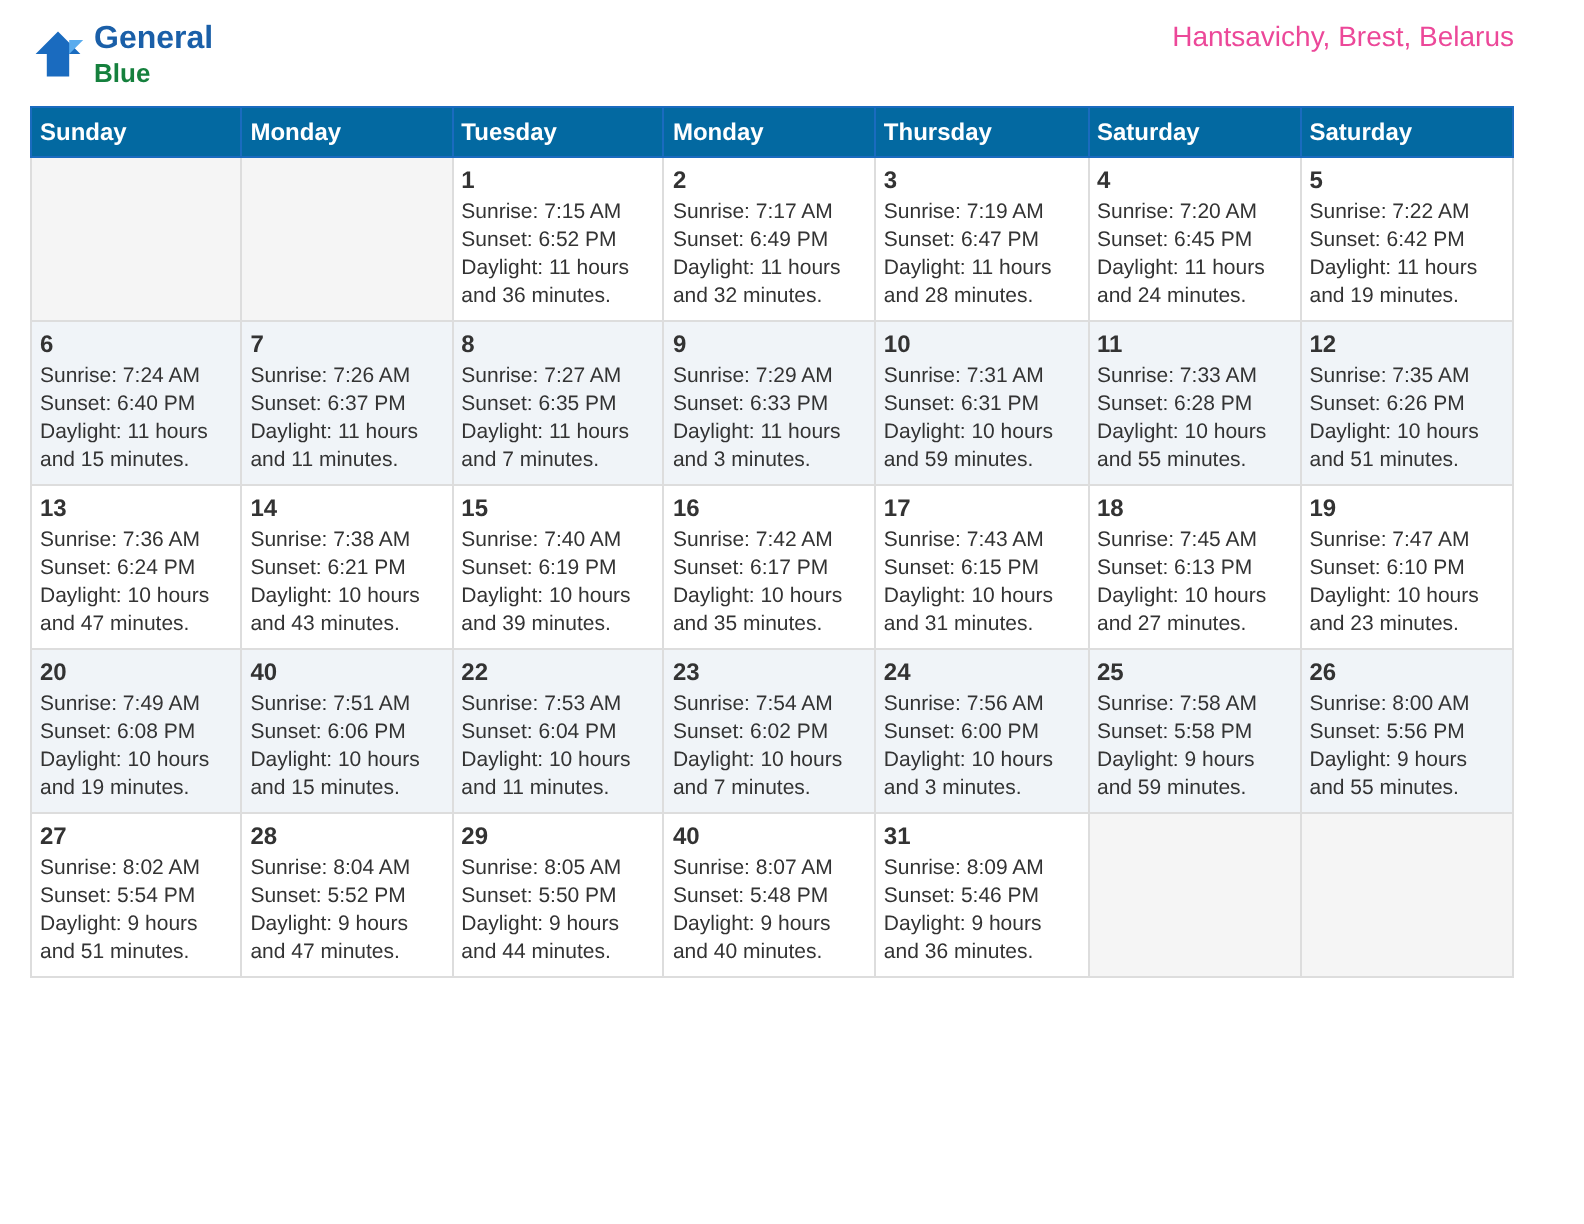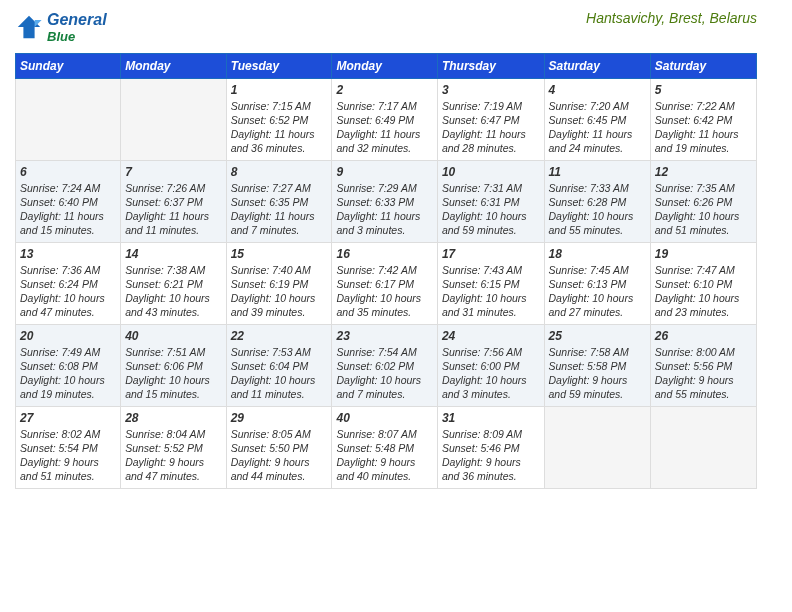--- a/index.html
+++ b/index.html
@@ -6,21 +6,20 @@
     body {
       font-family: Arial, sans-serif;
       background: #fff;
       width: 792px;
       height: 612px;
       overflow: hidden;
     }
     .container {
       width: 772px;
       padding: 10px 15px 10px 15px;
-      font-style: italic;
     }
     .header {
       display: flex;
       justify-content: space-between;
       align-items: flex-start;
       margin-bottom: 8px;
     }
     .logo {
       display: flex;
       align-items: center;
@@ -33,29 +32,29 @@
     .title-block {
       text-align: right;
     }
     .month-title {
       font-size: 32px;
       font-weight: 300;
       color: #333;
     }
     .subtitle {
       font-size: 14px;
-      color: #4d7c0f;
+      color: #ec4899;
     }
     table {
       width: 100%;
       border-collapse: collapse;
       font-size: 10.5px;
     }
     thead tr {
-      background-color: #1d4ed8;
+      background-color: #0369a1;
       color: white;
     }
     thead th {
       padding: 5px 4px;
       text-align: left;
       font-size: 12px;
       font-weight: 600;
       border: 1px solid #1a6bbf;
     }
     tbody tr {

